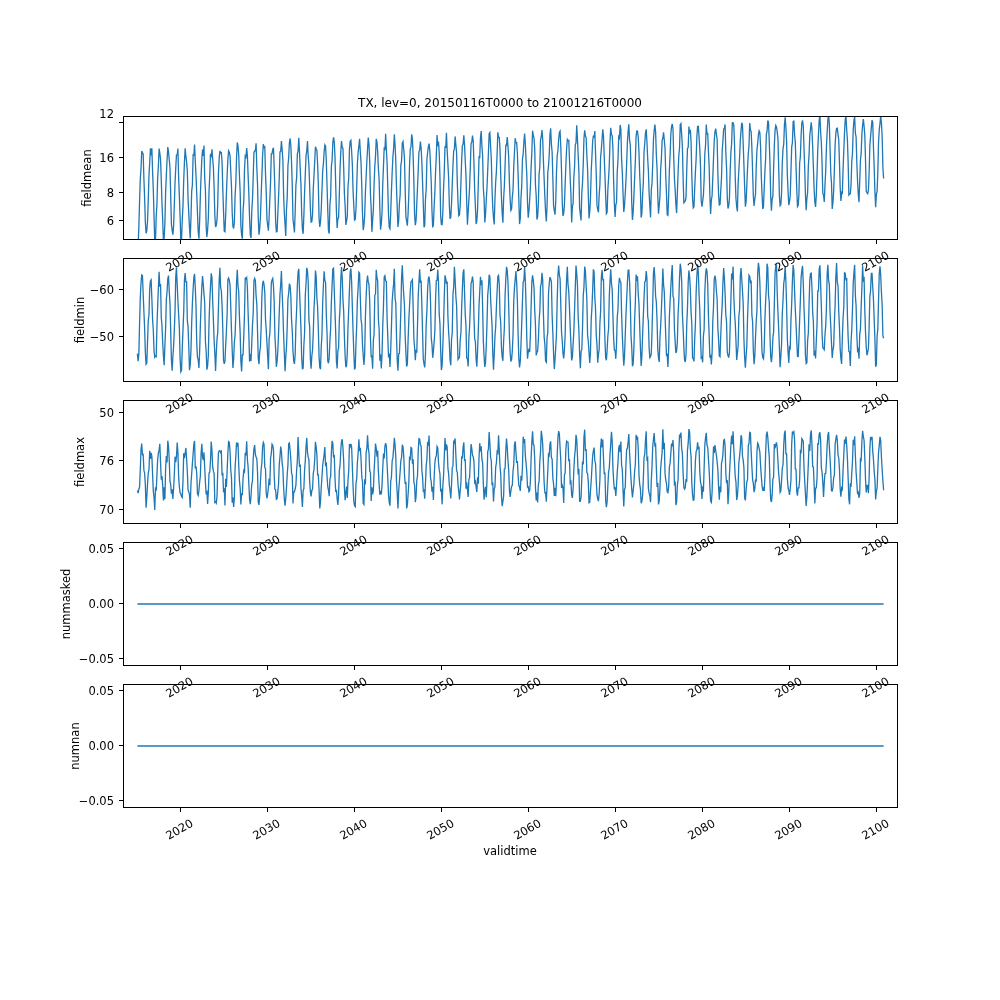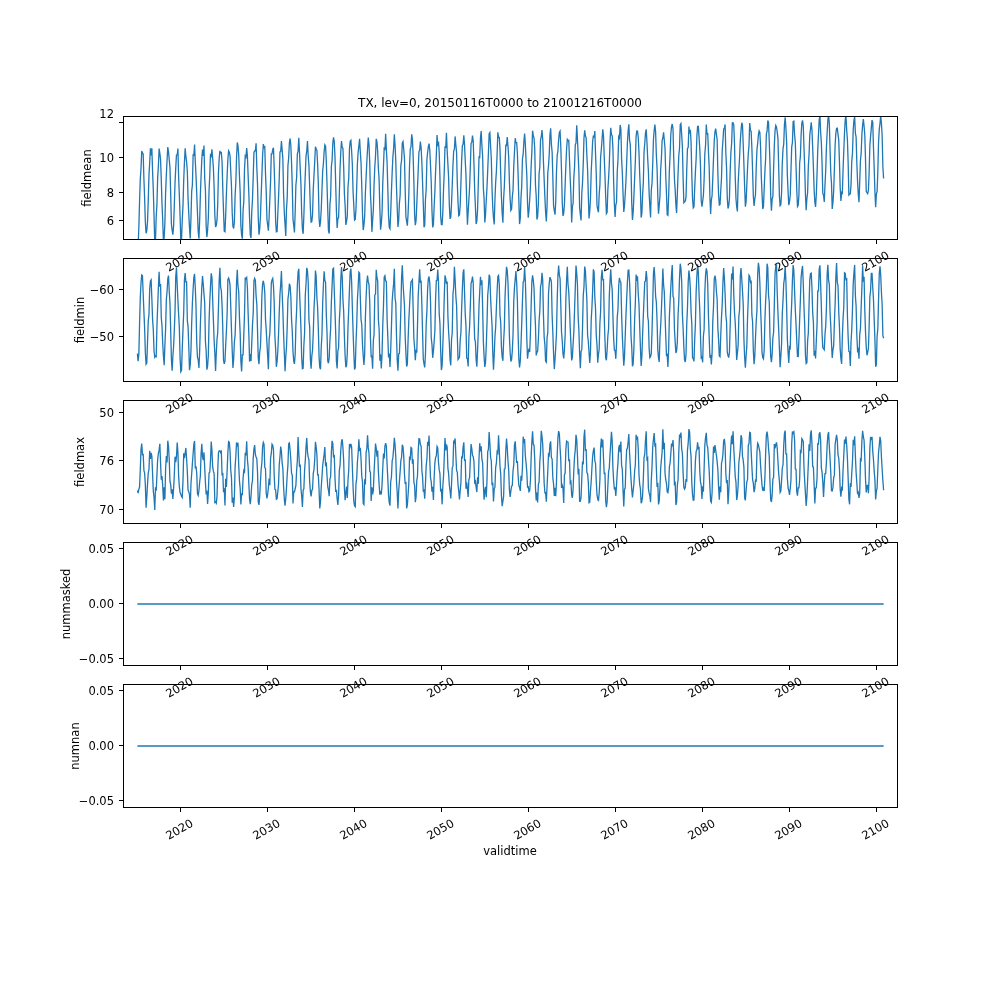--- a/index.html
+++ b/index.html
@@ -85,21 +85,21 @@
   <div class="fig-title">TX, lev=0, 20150116T0000 to 21001216T0000</div>
 
   <div class="panel" id="panel0" style="left:123px; top:116px; width:775px; height:124px;">
     <svg viewBox="0 0 775 124" preserveAspectRatio="none">
       <polyline id="line0" fill="none" stroke="#1f77b4" stroke-width="1.3" vector-effect="non-scaling-stroke" points="13.42,151.76 14.15,130.98 14.88,112.40 15.60,85.68 16.33,62.98 17.05,52.30 17.78,34.54 18.50,36.50 19.23,37.64 19.96,62.72 20.68,82.48 21.41,106.86 22.13,118.22 22.86,115.52 23.58,106.40 24.31,84.77 25.04,59.04 25.76,46.49 26.49,31.75 27.21,39.14 27.94,31.87 28.66,55.58 29.39,74.54 30.11,100.68 30.84,127.12 31.57,125.17 32.29,101.11 33.02,88.84 33.74,61.89 34.47,50.05 35.19,32.16 35.92,36.63 36.65,43.33 37.37,63.63 38.10,88.53 38.82,105.13 39.55,126.95 40.27,122.22 41.00,107.85 41.73,76.35 42.45,59.01 43.18,43.54 43.90,30.64 44.63,35.41 45.35,43.15 46.08,51.39 46.80,78.34 47.53,108.78 48.26,115.01 48.98,119.64 49.71,110.96 50.43,90.03 51.16,66.86 51.88,51.69 52.61,38.65 53.34,38.39 54.06,32.09 54.79,61.99 55.51,80.48 56.24,100.97 56.96,125.27 57.69,124.19 58.42,104.58 59.14,90.10 59.87,64.11 60.59,46.04 61.32,31.73 62.04,40.10 62.77,45.59 63.49,55.14 64.22,82.50 64.95,98.49 65.67,112.35 66.40,123.50 67.12,103.04 67.85,75.59 68.57,69.15 69.30,38.61 70.03,38.88 70.75,27.87 71.48,45.18 72.20,59.53 72.93,78.09 73.65,97.67 74.38,116.20 75.11,123.78 75.83,105.99 76.56,79.41 77.28,60.31 78.01,42.88 78.73,33.01 79.46,39.48 80.18,29.06 80.91,62.01 81.64,74.36 82.36,110.76 83.09,121.94 83.81,114.86 84.54,102.97 85.26,75.28 85.99,59.47 86.72,37.48 87.44,41.03 88.17,32.94 88.89,42.04 89.62,51.35 90.34,71.59 91.07,99.60 91.80,111.85 92.52,110.03 93.25,104.62 93.97,88.50 94.70,56.69 95.42,42.18 96.15,34.46 96.88,36.70 97.60,36.28 98.33,46.04 99.05,73.25 99.78,95.65 100.50,116.13 101.23,116.66 101.95,99.82 102.68,77.52 103.41,59.26 104.13,43.35 104.86,34.37 105.58,35.86 106.31,39.53 107.03,54.81 107.76,70.55 108.49,97.20 109.21,111.21 109.94,113.36 110.66,106.71 111.39,79.89 112.11,67.06 112.84,41.11 113.57,25.87 114.29,29.31 115.02,38.61 115.74,59.63 116.47,76.08 117.19,110.70 117.92,119.84 118.64,123.70 119.37,95.20 120.10,85.74 120.82,53.24 121.55,39.66 122.27,40.89 123.00,31.52 123.72,39.44 124.45,59.50 125.18,78.56 125.90,102.82 126.63,120.00 127.35,122.95 128.08,96.17 128.80,84.44 129.53,61.47 130.26,36.28 130.98,34.50 131.71,34.46 132.43,26.74 133.16,51.25 133.88,68.89 134.61,102.84 135.33,119.58 136.06,113.70 136.79,101.40 137.51,80.22 138.24,59.59 138.96,38.94 139.69,27.46 140.41,31.02 141.14,30.34 141.87,57.42 142.59,76.10 143.32,104.03 144.04,109.78 144.77,115.54 145.49,101.92 146.22,83.01 146.95,65.55 147.67,37.43 148.40,37.47 149.12,32.89 149.85,31.22 150.57,50.89 151.30,74.99 152.02,106.26 152.75,116.76 153.48,116.51 154.20,98.57 154.93,81.83 155.65,61.91 156.38,35.54 157.10,35.23 157.83,24.47 158.56,33.30 159.28,43.22 160.01,78.63 160.73,97.59 161.46,109.02 162.18,120.97 162.91,93.63 163.64,81.87 164.36,49.38 165.09,41.71 165.81,26.50 166.54,21.81 167.26,28.74 167.99,46.85 168.71,70.02 169.44,104.23 170.17,110.15 170.89,117.43 171.62,96.58 172.34,69.12 173.07,61.85 173.79,37.72 174.52,34.60 175.25,21.22 175.97,35.91 176.70,52.90 177.42,68.97 178.15,98.40 178.87,114.06 179.60,118.69 180.33,100.29 181.05,76.72 181.78,57.45 182.50,39.60 183.23,34.37 183.95,24.47 184.68,39.75 185.40,48.92 186.13,70.19 186.86,92.94 187.58,106.76 188.31,106.30 189.03,99.42 189.76,73.32 190.48,59.52 191.21,45.39 191.94,30.33 192.66,32.36 193.39,33.85 194.11,47.84 194.84,68.31 195.56,102.66 196.29,111.81 197.02,106.29 197.74,94.44 198.47,74.42 199.19,54.60 199.92,47.50 200.64,35.30 201.37,28.34 202.10,29.75 202.82,44.30 203.55,69.17 204.27,94.35 205.00,115.56 205.72,118.51 206.45,88.92 207.17,80.82 207.90,50.33 208.63,44.04 209.35,26.27 210.08,20.71 210.80,25.00 211.53,40.56 212.25,68.67 212.98,95.97 213.71,112.67 214.43,103.15 215.16,102.31 215.88,78.94 216.61,52.34 217.33,35.61 218.06,24.40 218.79,30.79 219.51,31.77 220.24,50.77 220.96,77.81 221.69,90.03 222.41,109.63 223.14,105.79 223.86,100.98 224.59,70.87 225.32,62.24 226.04,32.22 226.77,24.73 227.49,23.71 228.22,34.81 228.94,48.62 229.67,75.67 230.40,90.16 231.12,104.78 231.85,104.04 232.57,93.89 233.30,71.74 234.02,47.23 234.75,35.65 235.48,29.32 236.20,22.11 236.93,35.70 237.65,46.60 238.38,70.22 239.10,97.54 239.83,114.93 240.55,109.89 241.28,100.89 242.01,77.36 242.73,61.30 243.46,45.41 244.18,32.61 244.91,20.81 245.63,28.34 246.36,45.74 247.09,78.26 247.81,93.04 248.54,116.73 249.26,105.09 249.99,94.39 250.71,68.91 251.44,50.76 252.17,39.94 252.89,22.17 253.62,25.33 254.34,35.41 255.07,52.65 255.79,63.95 256.52,93.58 257.24,114.53 257.97,108.16 258.70,97.61 259.42,67.83 260.15,49.76 260.87,30.85 261.60,33.73 262.32,17.17 263.05,33.26 263.78,46.71 264.50,72.78 265.23,100.55 265.95,112.22 266.68,113.68 267.40,97.35 268.13,75.60 268.86,56.11 269.58,40.56 270.31,31.99 271.03,17.53 271.76,28.51 272.48,44.77 273.21,71.62 273.93,92.15 274.66,111.73 275.39,105.06 276.11,87.98 276.84,79.40 277.56,49.19 278.29,44.23 279.01,26.35 279.74,24.89 280.47,33.00 281.19,42.04 281.92,74.28 282.64,101.31 283.37,106.14 284.09,110.40 284.82,98.34 285.55,78.99 286.27,49.77 287.00,32.58 287.72,30.34 288.45,17.62 289.17,22.67 289.90,39.76 290.63,66.18 291.35,99.70 292.08,109.93 292.80,105.33 293.53,88.82 294.25,71.60 294.98,53.77 295.70,35.40 296.43,33.64 297.16,25.08 297.88,31.35 298.61,45.49 299.33,66.26 300.06,88.15 300.78,112.07 301.51,110.20 302.24,83.89 302.96,73.62 303.69,43.41 304.41,35.88 305.14,30.21 305.86,27.07 306.59,33.86 307.32,49.54 308.04,66.60 308.77,95.38 309.49,112.27 310.22,109.13 310.94,91.28 311.67,76.07 312.39,55.53 313.12,38.87 313.85,18.41 314.57,29.63 315.30,25.05 316.02,36.24 316.75,60.40 317.47,100.49 318.20,109.21 318.93,109.44 319.65,97.07 320.38,72.90 321.10,55.52 321.83,29.85 322.55,31.52 323.28,15.93 324.01,34.45 324.73,47.61 325.46,61.73 326.18,90.00 326.91,103.52 327.63,101.92 328.36,88.39 329.08,68.91 329.81,49.24 330.54,34.64 331.26,32.37 331.99,19.74 332.71,28.59 333.44,35.81 334.16,67.04 334.89,86.50 335.62,100.29 336.34,99.55 337.07,89.68 337.79,67.62 338.52,44.32 339.24,29.13 339.97,27.72 340.70,18.55 341.42,28.36 342.15,45.00 342.87,59.61 343.60,86.73 344.32,109.52 345.05,96.60 345.77,84.24 346.50,71.09 347.23,50.03 347.95,26.99 348.68,25.54 349.40,18.90 350.13,24.73 350.85,47.35 351.58,74.34 352.31,90.62 353.03,108.73 353.76,105.75 354.48,94.31 355.21,68.15 355.93,40.74 356.66,41.08 357.39,21.38 358.11,14.20 358.84,28.94 359.56,40.21 360.29,72.51 361.01,82.92 361.74,107.18 362.46,99.01 363.19,84.67 363.92,71.93 364.64,54.52 365.37,36.28 366.09,16.85 366.82,15.69 367.54,29.44 368.27,42.72 369.00,73.45 369.72,92.41 370.45,102.46 371.17,109.27 371.90,83.91 372.62,66.55 373.35,55.37 374.08,37.36 374.80,15.54 375.53,20.78 376.25,20.76 376.98,32.93 377.70,59.05 378.43,82.15 379.15,97.70 379.88,107.45 380.61,82.74 381.33,70.51 382.06,49.42 382.78,28.73 383.51,28.95 384.23,20.34 384.96,29.45 385.69,40.93 386.41,66.25 387.14,83.63 387.86,94.93 388.59,93.56 389.31,81.42 390.04,74.25 390.77,49.94 391.49,35.33 392.22,21.52 392.94,25.98 393.67,26.00 394.39,36.88 395.12,58.31 395.85,83.84 396.57,108.82 397.30,103.02 398.02,82.23 398.75,69.99 399.47,42.73 400.20,37.83 400.92,25.33 401.65,16.85 402.38,27.37 403.10,44.60 403.83,58.19 404.55,87.19 405.28,102.37 406.00,95.54 406.73,83.94 407.46,71.15 408.18,50.69 408.91,35.20 409.63,13.91 410.36,18.69 411.08,21.34 411.81,32.51 412.54,69.19 413.26,80.10 413.99,104.19 414.71,101.38 415.44,87.98 416.16,57.94 416.89,50.66 417.61,23.54 418.34,20.05 419.07,13.33 419.79,22.58 420.52,45.31 421.24,63.50 421.97,81.42 422.69,96.87 423.42,106.19 424.15,90.57 424.87,56.84 425.60,49.57 426.32,38.49 427.05,18.03 427.77,11.53 428.50,27.73 429.23,35.69 429.95,61.32 430.68,90.22 431.40,95.21 432.13,99.26 432.85,86.15 433.58,56.43 434.30,39.16 435.03,34.43 435.76,22.89 436.48,15.58 437.21,14.22 437.93,30.51 438.66,54.81 439.38,86.71 440.11,100.52 440.84,97.98 441.56,89.13 442.29,68.58 443.01,49.11 443.74,32.45 444.46,22.78 445.19,24.13 445.92,23.75 446.64,43.11 447.37,63.08 448.09,78.68 448.82,107.09 449.54,91.11 450.27,87.95 450.99,61.59 451.72,50.87 452.45,28.28 453.17,26.48 453.90,8.30 454.62,22.23 455.35,38.84 456.07,55.58 456.80,92.27 457.53,99.33 458.25,105.14 458.98,77.51 459.70,66.97 460.43,47.58 461.15,21.53 461.88,13.45 462.61,19.29 463.33,20.92 464.06,39.34 464.78,53.23 465.51,79.26 466.23,103.16 466.96,95.92 467.68,82.67 468.41,55.69 469.14,40.60 469.86,24.59 470.59,18.98 471.31,20.87 472.04,14.32 472.76,37.34 473.49,58.61 474.22,89.83 474.94,93.86 475.67,96.88 476.39,79.14 477.12,69.25 477.84,40.95 478.57,32.77 479.30,22.35 480.02,12.52 480.75,19.46 481.47,40.42 482.20,58.95 482.92,80.81 483.65,98.22 484.38,96.89 485.10,73.96 485.83,62.36 486.55,48.39 487.28,24.71 488.00,10.87 488.73,17.96 489.45,18.97 490.18,31.56 490.91,66.02 491.63,88.20 492.36,101.51 493.08,89.44 493.81,86.45 494.53,55.70 495.26,43.42 495.99,19.96 496.71,21.30 497.44,8.10 498.16,12.14 498.89,43.09 499.61,56.40 500.34,77.95 501.07,96.41 501.79,90.27 502.52,78.34 503.24,65.09 503.97,46.49 504.69,26.07 505.42,14.16 506.14,7.41 506.87,23.50 507.60,28.24 508.32,51.28 509.05,87.50 509.77,104.60 510.50,96.52 511.22,80.52 511.95,62.11 512.68,44.43 513.40,19.97 514.13,14.25 514.85,14.26 515.58,20.93 516.30,35.53 517.03,57.92 517.76,75.12 518.48,102.22 519.21,97.99 519.93,79.54 520.66,67.05 521.38,35.50 522.11,26.64 522.83,16.44 523.56,12.50 524.29,25.22 525.01,41.41 525.74,54.53 526.46,77.13 527.19,90.12 527.91,102.14 528.64,74.67 529.37,67.23 530.09,47.83 530.82,22.93 531.54,13.56 532.27,7.65 532.99,15.33 533.72,38.48 534.45,52.58 535.17,80.70 535.90,98.34 536.62,89.74 537.35,80.34 538.07,53.34 538.80,41.87 539.52,23.80 540.25,21.39 540.98,15.47 541.70,23.68 542.43,31.75 543.15,59.62 543.88,77.78 544.60,99.42 545.33,100.06 546.06,80.34 546.78,54.19 547.51,38.92 548.23,17.71 548.96,9.71 549.68,7.16 550.41,11.72 551.14,40.71 551.86,62.80 552.59,74.10 553.31,88.80 554.04,97.65 554.76,78.29 555.49,57.45 556.21,39.57 556.94,31.76 557.67,7.84 558.39,6.70 559.12,17.94 559.84,30.54 560.57,62.26 561.29,87.19 562.02,86.24 562.75,85.29 563.47,81.50 564.20,53.89 564.92,31.74 565.65,31.24 566.37,9.78 567.10,16.99 567.83,12.96 568.55,26.30 569.28,58.82 570.00,82.55 570.73,92.43 571.45,91.35 572.18,71.87 572.90,55.77 573.63,42.26 574.36,19.64 575.08,9.69 575.81,9.45 576.53,20.20 577.26,32.32 577.98,49.09 578.71,85.08 579.44,91.15 580.16,85.92 580.89,79.71 581.61,63.82 582.34,37.15 583.06,28.87 583.79,7.55 584.52,17.10 585.24,17.05 585.97,35.32 586.69,50.81 587.42,80.85 588.14,98.59 588.87,84.31 589.60,79.92 590.32,61.84 591.05,41.65 591.77,24.43 592.50,14.76 593.22,11.78 593.95,17.73 594.67,22.88 595.40,57.03 596.13,79.09 596.85,89.35 597.58,88.80 598.30,74.97 599.03,62.18 599.75,34.33 600.48,24.30 601.21,12.19 601.93,11.81 602.66,7.54 603.38,36.17 604.11,51.55 604.83,82.23 605.56,93.07 606.29,90.40 607.01,82.74 607.74,54.96 608.46,36.12 609.19,27.13 609.91,5.88 610.64,5.83 611.36,8.24 612.09,27.14 612.82,61.18 613.54,82.77 614.27,91.50 614.99,95.92 615.72,67.45 616.44,53.94 617.17,41.40 617.90,23.97 618.62,13.83 619.35,5.88 620.07,8.10 620.80,27.41 621.52,48.35 622.25,71.04 622.98,91.19 623.70,86.29 624.43,69.21 625.15,52.10 625.88,37.33 626.60,29.13 627.33,6.20 628.05,13.31 628.78,14.61 629.51,31.61 630.23,55.34 630.96,80.43 631.68,90.47 632.41,83.42 633.13,78.75 633.86,50.96 634.59,33.22 635.31,26.78 636.04,18.10 636.76,14.00 637.49,15.58 638.21,29.72 638.94,60.31 639.67,77.62 640.39,93.49 641.12,91.13 641.84,73.33 642.57,55.13 643.29,42.17 644.02,17.34 644.74,14.32 645.47,3.52 646.20,5.55 646.92,24.57 647.65,47.42 648.37,80.15 649.10,95.21 649.82,83.22 650.55,81.07 651.28,52.80 652.00,29.28 652.73,13.86 653.45,8.60 654.18,10.10 654.90,15.08 655.63,21.66 656.36,49.66 657.08,79.89 657.81,90.22 658.53,89.25 659.26,77.52 659.98,47.15 660.71,32.38 661.43,27.54 662.16,7.61 662.89,0.28 663.61,10.98 664.34,25.46 665.06,58.96 665.79,75.71 666.51,89.66 667.24,86.15 667.97,79.66 668.69,54.91 669.42,30.67 670.14,26.11 670.87,4.75 671.59,4.23 672.32,17.98 673.05,26.02 673.77,50.17 674.50,73.65 675.22,90.94 675.95,89.64 676.67,79.26 677.40,46.72 678.13,40.32 678.85,18.62 679.58,6.10 680.30,3.39 681.03,9.09 681.75,31.53 682.48,51.67 683.20,78.78 683.93,94.73 684.66,83.13 685.38,76.86 686.11,49.76 686.83,38.16 687.56,18.40 688.28,12.18 689.01,5.47 689.74,13.28 690.46,30.95 691.19,51.28 691.91,73.58 692.64,86.62 693.36,91.49 694.09,78.99 694.82,58.22 695.54,33.48 696.27,18.06 696.99,3.03 697.72,-1.65 698.44,15.44 699.17,26.58 699.89,47.97 700.62,77.93 701.35,79.29 702.07,86.45 702.80,69.01 703.52,54.56 704.25,30.55 704.97,15.68 705.70,2.59 706.43,-1.62 707.15,6.33 707.88,32.57 708.60,56.84 709.33,67.60 710.05,93.43 710.78,86.86 711.51,74.92 712.23,53.08 712.96,28.49 713.68,16.66 714.41,11.63 715.13,11.35 715.86,17.64 716.58,23.14 717.31,45.64 718.04,71.99 718.76,85.23 719.49,76.66 720.21,77.44 720.94,52.87 721.66,34.32 722.39,15.76 723.12,2.40 723.84,-1.11 724.57,13.49 725.29,23.41 726.02,46.17 726.74,79.30 727.47,78.45 728.20,78.02 728.92,68.86 729.65,44.99 730.37,37.01 731.10,13.08 731.82,3.31 732.55,-0.06 733.27,16.36 734.00,20.50 734.73,46.52 735.45,65.61 736.18,78.66 736.90,86.50 737.63,65.33 738.35,43.89 739.08,37.04 739.81,17.39 740.53,8.13 741.26,2.18 741.98,9.23 742.71,18.30 743.43,43.38 744.16,75.61 744.89,76.81 745.61,77.87 746.34,74.70 747.06,56.45 747.79,28.79 748.51,19.96 749.24,11.36 749.96,3.22 750.69,5.56 751.42,31.56 752.14,51.76 752.87,75.94 753.59,91.67 754.32,78.47 755.04,75.66 755.77,55.63 756.50,25.64 757.22,12.61 757.95,6.58 758.67,-1.37 759.40,6.71 760.12,19.51 760.85,51.05 761.58,62.50"></polyline>
     </svg>
   </div>
   <div class="ylabel" style="left:37px; top:171px; width:100px;">fieldmean</div>
   <div class="ytick" style="left:72px; top:214px; width:42px;">6</div>
   <div class="ytick" style="left:72px; top:186px; width:42px;">8</div>
-  <div class="ytick" style="left:72px; top:151px; width:42px;">10</div>
+  <div class="ytick" style="left:72px; top:151px; width:42px;">16</div>
   <div class="ytick" style="left:72px; top:107px; width:42px;">12</div>
   <div class="tickmark" style="left:119px; top:220px; width:4px; height:1px;"></div>
   <div class="tickmark" style="left:119px; top:192px; width:4px; height:1px;"></div>
   <div class="tickmark" style="left:119px; top:157px; width:4px; height:1px;"></div>
   <div class="tickmark" style="left:119px; top:122px; width:4px; height:1px;"></div>
 
   <div class="panel" id="panel1" style="left:123px; top:258px; width:775px; height:124px;">
     <svg viewBox="0 0 775 124" preserveAspectRatio="none">
       <polyline id="line1" fill="none" stroke="#1f77b4" stroke-width="1.3" vector-effect="non-scaling-stroke" points="13.42,96.24 14.15,103.75 14.88,96.84 15.60,66.07 16.33,39.05 17.05,24.38 17.78,16.27 18.50,16.83 19.23,35.53 19.96,53.58 20.68,70.49 21.41,94.92 22.13,106.91 22.86,105.68 23.58,84.35 24.31,63.12 25.04,56.47 25.76,30.49 26.49,22.35 27.21,21.21 27.94,40.67 28.66,61.38 29.39,72.50 30.11,93.55 30.84,99.88 31.57,98.55 32.29,99.24 33.02,68.64 33.74,48.38 34.47,29.27 35.19,13.07 35.92,28.23 36.65,25.41 37.37,59.50 38.10,68.05 38.82,85.85 39.55,98.83 40.27,107.93 41.00,87.78 41.73,70.29 42.45,41.10 43.18,33.10 43.90,20.06 44.63,16.80 45.35,32.66 46.08,44.41 46.80,72.20 47.53,102.21 48.26,113.57 48.98,99.32 49.71,89.02 50.43,72.69 51.16,53.13 51.88,17.97 52.61,8.58 53.34,25.85 54.06,42.42 54.79,56.63 55.51,70.56 56.24,100.78 56.96,114.66 57.69,113.26 58.42,90.58 59.14,71.78 59.87,53.81 60.59,21.46 61.32,14.27 62.04,23.38 62.77,23.28 63.49,62.68 64.22,68.53 64.95,89.00 65.67,113.05 66.40,107.38 67.12,93.39 67.85,65.12 68.57,44.88 69.30,30.58 70.03,18.62 70.75,15.12 71.48,29.48 72.20,48.60 72.93,85.55 73.65,99.70 74.38,102.40 75.11,110.72 75.83,94.44 76.56,67.02 77.28,46.44 78.01,28.74 78.73,17.40 79.46,25.50 80.18,35.68 80.91,44.15 81.64,83.84 82.36,93.53 83.09,112.46 83.81,108.81 84.54,98.07 85.26,64.17 85.99,43.02 86.72,27.79 87.44,14.49 88.17,18.78 88.89,41.35 89.62,61.62 90.34,82.63 91.07,95.82 91.80,113.69 92.52,95.60 93.25,81.71 93.97,74.71 94.70,49.15 95.42,22.01 96.15,8.89 96.88,28.88 97.60,32.31 98.33,47.13 99.05,71.43 99.78,102.94 100.50,106.63 101.23,103.91 101.95,87.32 102.68,73.11 103.41,55.04 104.13,20.96 104.86,19.29 105.58,21.50 106.31,26.48 107.03,48.22 107.76,72.26 108.49,92.96 109.21,110.70 109.94,101.90 110.66,84.37 111.39,77.26 112.11,55.83 112.84,24.14 113.57,11.06 114.29,27.38 115.02,33.33 115.74,59.08 116.47,75.37 117.19,103.84 117.92,114.32 118.64,97.50 119.37,97.40 120.10,77.61 120.82,56.25 121.55,18.86 122.27,20.27 123.00,18.83 123.72,29.05 124.45,55.05 125.18,76.77 125.90,104.28 126.63,96.69 127.35,103.68 128.08,85.95 128.80,67.08 129.53,55.08 130.26,22.15 130.98,19.62 131.71,21.77 132.43,37.45 133.16,45.80 133.88,73.37 134.61,100.84 135.33,106.93 136.06,94.41 136.79,89.49 137.51,68.58 138.24,37.55 138.96,25.23 139.69,22.10 140.41,26.34 141.14,33.87 141.87,61.50 142.59,71.90 143.32,85.48 144.04,98.78 144.77,111.96 145.49,81.75 146.22,75.56 146.95,55.38 147.67,24.54 148.40,21.28 149.12,19.72 149.85,27.52 150.57,43.78 151.30,78.58 152.02,91.38 152.75,109.57 153.48,104.08 154.20,93.99 154.93,76.21 155.65,54.11 156.38,35.58 157.10,26.11 157.83,12.26 158.56,34.36 159.28,52.35 160.01,76.84 160.73,95.37 161.46,114.14 162.18,99.58 162.91,89.43 163.64,68.48 164.36,40.70 165.09,34.91 165.81,25.25 166.54,27.28 167.26,37.85 167.99,61.88 168.71,73.72 169.44,93.96 170.17,103.84 170.89,106.67 171.62,96.74 172.34,67.81 173.07,51.94 173.79,26.80 174.52,13.28 175.25,10.03 175.97,32.23 176.70,51.14 177.42,70.60 178.15,100.24 178.87,111.53 179.60,111.11 180.33,87.67 181.05,75.26 181.78,36.36 182.50,25.36 183.23,8.99 183.95,12.04 184.68,23.09 185.40,61.93 186.13,68.55 186.86,101.90 187.58,111.50 188.31,98.47 189.03,92.61 189.76,74.92 190.48,50.62 191.21,36.36 191.94,11.73 192.66,17.47 193.39,39.49 194.11,48.79 194.84,71.24 195.56,99.49 196.29,110.16 197.02,111.98 197.74,89.38 198.47,76.82 199.19,44.73 199.92,26.50 200.64,12.47 201.37,21.81 202.10,23.59 202.82,55.90 203.55,74.92 204.27,103.63 205.00,105.98 205.72,100.79 206.45,82.54 207.17,70.78 207.90,43.89 208.63,26.70 209.35,10.25 210.08,9.43 210.80,31.69 211.53,52.75 212.25,75.42 212.98,104.18 213.71,111.18 214.43,93.55 215.16,90.07 215.88,62.79 216.61,49.40 217.33,21.77 218.06,8.08 218.79,18.23 219.51,41.25 220.24,53.25 220.96,78.66 221.69,98.35 222.41,110.08 223.14,108.29 223.86,95.86 224.59,69.42 225.32,50.65 226.04,30.89 226.77,13.15 227.49,9.80 228.22,23.06 228.94,49.58 229.67,73.41 230.40,94.73 231.12,112.32 231.85,110.39 232.57,85.92 233.30,67.55 234.02,41.24 234.75,28.77 235.48,13.38 236.20,14.47 236.93,39.08 237.65,61.63 238.38,66.59 239.10,86.84 239.83,98.27 240.55,107.65 241.28,96.91 242.01,59.62 242.73,38.66 243.46,23.65 244.18,16.72 244.91,23.31 245.63,26.05 246.36,43.42 247.09,80.55 247.81,99.05 248.54,98.74 249.26,111.62 249.99,82.53 250.71,76.85 251.44,36.69 252.17,35.68 252.89,11.02 253.62,19.30 254.34,22.31 255.07,61.97 255.79,71.65 256.52,103.46 257.24,96.81 257.97,111.37 258.70,96.95 259.42,67.77 260.15,47.77 260.87,18.33 261.60,17.04 262.32,22.27 263.05,22.79 263.78,61.09 264.50,79.30 265.23,100.08 265.95,96.11 266.68,109.77 267.40,92.66 268.13,69.23 268.86,42.73 269.58,33.14 270.31,25.30 271.03,9.98 271.76,39.99 272.48,44.49 273.21,78.20 273.93,102.67 274.66,113.56 275.39,96.53 276.11,96.04 276.84,76.48 277.56,52.20 278.29,19.03 279.01,6.33 279.74,24.12 280.47,36.34 281.19,47.02 281.92,79.18 282.64,95.61 283.37,109.33 284.09,106.77 284.82,82.46 285.55,62.23 286.27,48.02 287.00,33.10 287.72,23.27 288.45,22.26 289.17,21.06 289.90,49.93 290.63,81.24 291.35,90.01 292.08,102.89 292.80,92.33 293.53,95.17 294.25,68.09 294.98,37.30 295.70,23.60 296.43,10.41 297.16,24.29 297.88,21.76 298.61,45.76 299.33,74.35 300.06,101.88 300.78,106.71 301.51,110.19 302.24,96.46 302.96,66.78 303.69,52.71 304.41,30.33 305.14,19.85 305.86,17.78 306.59,24.59 307.32,43.15 308.04,80.08 308.77,86.93 309.49,100.44 310.22,93.65 310.94,84.01 311.67,73.17 312.39,40.83 313.12,21.92 313.85,21.69 314.57,10.60 315.30,22.81 316.02,55.79 316.75,65.34 317.47,92.57 318.20,112.88 318.93,108.54 319.65,87.93 320.38,66.46 321.10,37.81 321.83,16.60 322.55,19.58 323.28,25.24 324.01,22.97 324.73,57.82 325.46,74.24 326.18,85.48 326.91,102.85 327.63,108.05 328.36,82.21 329.08,74.92 329.81,35.80 330.54,28.58 331.26,8.02 331.99,21.38 332.71,37.81 333.44,46.92 334.16,77.42 334.89,102.19 335.62,101.12 336.34,99.70 337.07,82.63 337.79,75.08 338.52,49.90 339.24,30.57 339.97,13.81 340.70,10.55 341.42,33.84 342.15,56.54 342.87,68.46 343.60,100.73 344.32,101.37 345.05,109.20 345.77,79.66 346.50,68.41 347.23,47.63 347.95,24.70 348.68,22.64 349.40,17.94 350.13,24.20 350.85,57.76 351.58,81.05 352.31,84.11 353.03,102.12 353.76,109.54 354.48,93.00 355.21,73.51 355.93,47.44 356.66,32.91 357.39,18.14 358.11,26.50 358.84,21.60 359.56,49.01 360.29,84.11 361.01,99.00 361.74,109.73 362.46,105.30 363.19,88.74 363.92,65.79 364.64,37.16 365.37,28.74 366.09,16.02 366.82,18.04 367.54,39.51 368.27,54.44 369.00,67.42 369.72,95.18 370.45,112.45 371.17,97.54 371.90,79.10 372.62,69.31 373.35,49.52 374.08,32.46 374.80,17.76 375.53,16.69 376.25,25.83 376.98,57.21 377.70,64.59 378.43,89.80 379.15,99.86 379.88,103.46 380.61,83.30 381.33,70.07 382.06,37.24 382.78,21.05 383.51,8.02 384.23,11.41 384.96,23.29 385.69,47.75 386.41,78.66 387.14,94.66 387.86,104.20 388.59,102.27 389.31,93.37 390.04,77.00 390.77,42.29 391.49,29.14 392.22,20.47 392.94,12.34 393.67,23.59 394.39,41.88 395.12,76.04 395.85,101.00 396.57,110.30 397.30,103.98 398.02,86.85 398.75,65.45 399.47,42.92 400.20,23.26 400.92,22.09 401.65,8.29 402.38,22.07 403.10,46.87 403.83,79.78 404.55,101.43 405.28,95.00 406.00,91.09 406.73,94.53 407.46,76.13 408.18,47.67 408.91,23.25 409.63,16.49 410.36,21.80 411.08,29.78 411.81,52.32 412.54,67.27 413.26,97.96 413.99,94.90 414.71,93.68 415.44,81.79 416.16,63.08 416.89,52.86 417.61,28.12 418.34,24.88 419.07,13.95 419.79,21.26 420.52,56.80 421.24,79.11 421.97,87.01 422.69,103.62 423.42,104.84 424.15,79.97 424.87,75.00 425.60,35.40 426.32,25.06 427.05,18.41 427.77,20.28 428.50,22.96 429.23,56.84 429.95,75.20 430.68,96.10 431.40,111.89 432.13,102.45 432.85,89.87 433.58,75.95 434.30,42.48 435.03,16.98 435.76,6.71 436.48,16.40 437.21,19.87 437.93,46.93 438.66,74.13 439.38,83.26 440.11,95.98 440.84,101.05 441.56,92.12 442.29,77.26 443.01,40.76 443.74,21.65 444.46,7.80 445.19,25.87 445.92,33.20 446.64,49.94 447.37,69.99 448.09,86.80 448.82,103.09 449.54,99.67 450.27,86.06 450.99,74.19 451.72,51.86 452.45,29.36 453.17,6.60 453.90,14.43 454.62,26.22 455.35,58.92 456.07,72.99 456.80,96.14 457.53,110.91 458.25,94.11 458.98,91.86 459.70,70.11 460.43,37.01 461.15,28.34 461.88,7.65 462.61,11.97 463.33,27.43 464.06,41.06 464.78,77.22 465.51,83.62 466.23,95.07 466.96,105.54 467.68,94.94 468.41,61.89 469.14,49.37 469.86,31.62 470.59,10.50 471.31,12.98 472.04,38.74 472.76,50.77 473.49,77.52 474.22,87.31 474.94,105.45 475.67,97.14 476.39,91.79 477.12,65.61 477.84,53.47 478.57,18.91 479.30,10.89 480.02,21.20 480.75,21.08 481.47,58.17 482.20,82.41 482.92,100.61 483.65,102.89 484.38,92.32 485.10,78.21 485.83,70.95 486.55,37.31 487.28,22.29 488.00,10.34 488.73,24.77 489.45,30.73 490.18,57.59 490.91,80.65 491.63,92.56 492.36,92.96 493.08,101.46 493.81,85.99 494.53,58.77 495.26,51.33 495.99,26.95 496.71,19.13 497.44,22.69 498.16,23.76 498.89,55.85 499.61,77.68 500.34,93.97 501.07,108.34 501.79,99.06 502.52,77.97 503.24,57.58 503.97,40.76 504.69,23.97 505.42,11.47 506.14,11.28 506.87,23.18 507.60,43.11 508.32,78.22 509.05,89.66 509.77,109.05 510.50,106.70 511.22,90.90 511.95,61.17 512.68,44.29 513.40,15.89 514.13,22.37 514.85,17.62 515.58,35.25 516.30,45.65 517.03,68.55 517.76,90.35 518.48,108.63 519.21,98.96 519.93,77.70 520.66,57.84 521.38,39.84 522.11,23.13 522.83,22.55 523.56,12.28 524.29,19.58 525.01,58.12 525.74,63.30 526.46,90.33 527.19,100.26 527.91,99.26 528.64,96.31 529.37,73.53 530.09,46.33 530.82,14.49 531.54,8.20 532.27,19.93 532.99,37.89 533.72,43.73 534.45,62.80 535.17,92.10 535.90,100.69 536.62,104.65 537.35,80.12 538.07,67.58 538.80,51.51 539.52,31.95 540.25,9.76 540.98,26.22 541.70,33.67 542.43,57.19 543.15,78.12 543.88,97.78 544.60,97.18 545.33,109.75 546.06,91.29 546.78,58.98 547.51,43.04 548.23,28.70 548.96,15.83 549.68,6.06 550.41,37.98 551.14,39.93 551.86,71.08 552.59,84.27 553.31,95.47 554.04,93.42 554.76,84.51 555.49,56.95 556.21,42.91 556.94,19.96 557.67,4.77 558.39,9.63 559.12,22.72 559.84,56.45 560.57,70.65 561.29,89.59 562.02,102.68 562.75,104.66 563.47,97.06 564.20,66.03 564.92,50.16 565.65,23.28 566.37,11.62 567.10,18.45 567.83,31.21 568.55,54.12 569.28,65.72 570.00,100.10 570.73,101.54 571.45,104.10 572.18,81.66 572.90,65.71 573.63,33.23 574.36,16.73 575.08,5.42 575.81,13.49 576.53,35.44 577.26,51.53 577.98,78.12 578.71,100.59 579.44,99.85 580.16,105.03 580.89,78.45 581.61,71.79 582.34,33.30 583.06,16.36 583.79,9.44 584.52,12.58 585.24,26.23 585.97,58.03 586.69,79.08 587.42,100.41 588.14,97.38 588.87,107.24 589.60,95.94 590.32,62.90 591.05,48.29 591.77,20.47 592.50,16.81 593.22,20.99 593.95,32.99 594.67,40.89 595.40,70.49 596.13,81.91 596.85,98.48 597.58,99.29 598.30,77.55 599.03,59.48 599.75,46.36 600.48,23.78 601.21,9.23 601.93,19.43 602.66,35.59 603.38,56.99 604.11,63.71 604.83,94.63 605.56,98.11 606.29,100.17 607.01,94.68 607.74,67.98 608.46,42.11 609.19,14.69 609.91,20.76 610.64,7.63 611.36,36.24 612.09,54.30 612.82,64.72 613.54,83.10 614.27,102.56 614.99,95.72 615.72,87.90 616.44,58.20 617.17,51.83 617.90,17.32 618.62,9.08 619.35,20.00 620.07,32.22 620.80,45.49 621.52,81.26 622.25,100.18 622.98,110.39 623.70,98.66 624.43,88.37 625.15,59.94 625.88,40.38 626.60,16.51 627.33,17.70 628.05,23.28 628.78,21.82 629.51,56.84 630.23,64.03 630.96,93.26 631.68,106.97 632.41,98.97 633.13,80.32 633.86,63.34 634.59,52.40 635.31,15.50 636.04,3.78 636.76,9.16 637.49,23.95 638.21,49.32 638.94,68.51 639.67,94.79 640.39,100.19 641.12,101.49 641.84,92.51 642.57,61.80 643.29,42.71 644.02,28.80 644.74,4.78 645.47,8.86 646.20,36.79 646.92,43.73 647.65,78.57 648.37,99.42 649.10,104.82 649.82,96.74 650.55,80.31 651.28,74.37 652.00,46.60 652.73,14.99 653.45,7.30 654.18,5.29 654.90,34.23 655.63,54.06 656.36,71.14 657.08,90.53 657.81,110.07 658.53,98.96 659.26,86.87 659.98,55.95 660.71,42.10 661.43,24.95 662.16,19.66 662.89,7.03 663.61,22.45 664.34,47.69 665.06,81.39 665.79,94.96 666.51,105.59 667.24,89.64 667.97,90.71 668.69,61.85 669.42,45.17 670.14,21.95 670.87,6.06 671.59,11.91 672.32,32.67 673.05,51.49 673.77,66.62 674.50,83.21 675.22,99.12 675.95,99.18 676.67,81.60 677.40,61.49 678.13,41.70 678.85,18.87 679.58,11.43 680.30,7.07 681.03,24.90 681.75,49.40 682.48,67.40 683.20,97.62 683.93,106.21 684.66,105.45 685.38,83.00 686.11,75.03 686.83,46.27 687.56,21.19 688.28,14.84 689.01,14.41 689.74,29.25 690.46,54.51 691.19,64.48 691.91,98.20 692.64,93.30 693.36,101.06 694.09,83.39 694.82,66.94 695.54,32.64 696.27,32.51 696.99,10.20 697.72,6.36 698.44,25.78 699.17,48.74 699.89,76.58 700.62,90.27 701.35,91.13 702.07,92.23 702.80,76.70 703.52,68.23 704.25,49.63 704.97,15.18 705.70,6.00 706.43,21.76 707.15,26.02 707.88,54.21 708.60,68.23 709.33,85.65 710.05,100.65 710.78,92.44 711.51,88.28 712.23,64.25 712.96,45.99 713.68,18.34 714.41,4.13 715.13,23.76 715.86,26.75 716.58,53.31 717.31,69.36 718.04,91.90 718.76,101.40 719.49,106.69 720.21,79.12 720.94,59.93 721.66,48.46 722.39,14.01 723.12,14.58 723.84,21.81 724.57,19.35 725.29,57.71 726.02,79.59 726.74,94.04 727.47,94.33 728.20,108.63 728.92,84.33 729.65,71.42 730.37,50.98 731.10,24.89 731.82,14.02 732.55,6.02 733.27,37.05 734.00,47.75 734.73,77.57 735.45,93.35 736.18,91.88 736.90,101.43 737.63,76.83 738.35,71.08 739.08,48.48 739.81,28.85 740.53,6.55 741.26,22.94 741.98,18.09 742.71,51.73 743.43,74.13 744.16,89.29 744.89,97.83 745.61,94.89 746.34,91.00 747.06,68.92 747.79,38.24 748.51,32.28 749.24,14.60 749.96,14.57 750.69,28.77 751.42,41.43 752.14,62.12 752.87,81.75 753.59,109.45 754.32,107.21 755.04,78.45 755.77,71.07 756.50,41.30 757.22,14.71 757.95,7.52 758.67,16.52 759.40,34.07 760.12,46.70 760.85,77.96 761.58,80.58"></polyline>
     </svg>

